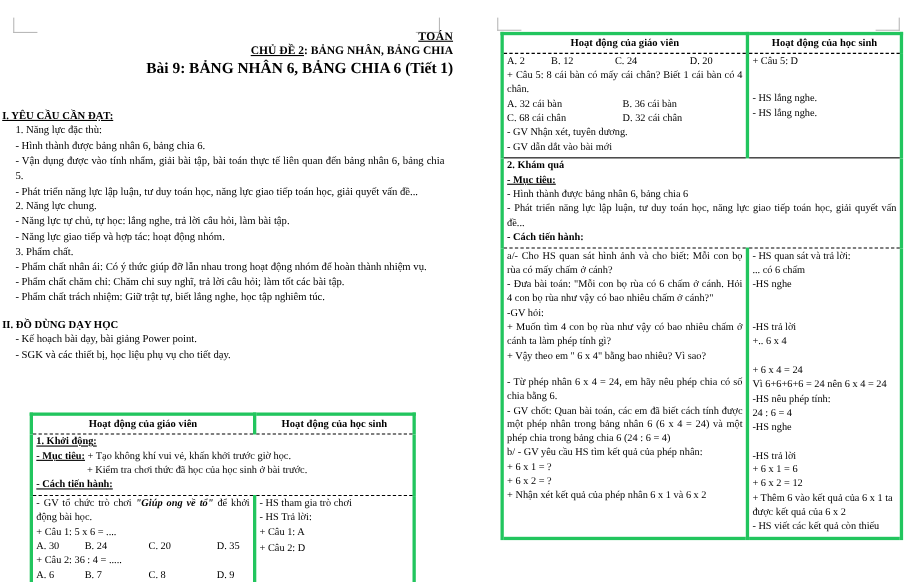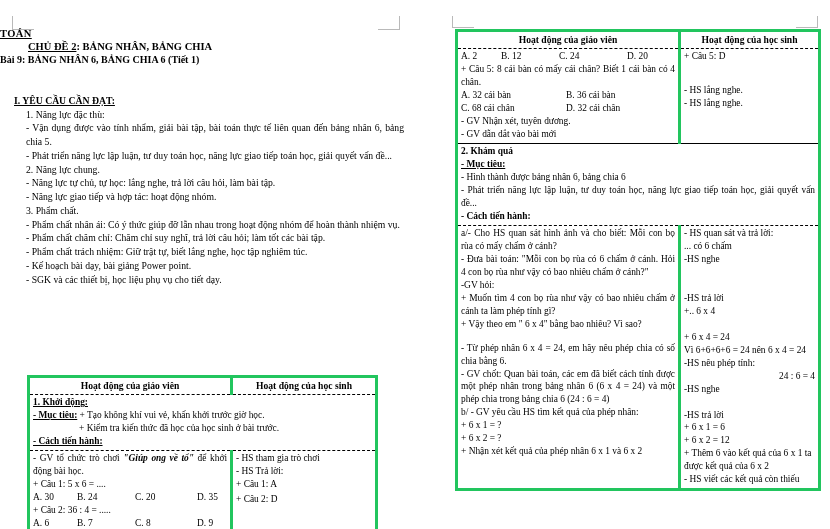--- a/index.html
+++ b/index.html
@@ -33,30 +33,30 @@
     border-color: #b9b9b9;
     border-style: solid;
     border-width: 0;
   }
   .crop.tl { border-left-width: 1px; border-bottom-width: 1px; }
   .crop.tr { border-right-width: 1px; border-bottom-width: 1px; }
 
   
   .doc-body { position: absolute; left: 0; top: 0; right: 0; }
 
-  .title-block { text-align: left; padding-top: 28px; line-height: 1.22; }
+  .title-block { text-align: right; padding-top: 28px; line-height: 1.22; }
   .t-main {
     font-weight: bold; font-size: 10.5px; letter-spacing: .4px;
     text-decoration: underline;
   }
   .t-sub  { font-weight: bold; font-size: 10.5px; padding-left: 28px; }
   .t-sub .u { text-decoration: underline; }
-  .t-sub2 { font-weight: bold; font-size: 10px; }
-
-  .content { padding: 0 8px 0 14px; font-size: 9.7px; line-height: 1.42; margin-top: 28px; }
+  .t-sub2 { font-weight: bold; font-size: 14px; }
+
+  .content { padding: 0 8px 0 2px; font-size: 9.7px; line-height: 1.42; margin-top: 28px; }
   .sec-head { font-weight: bold; text-decoration: underline; margin-top: 11px; }
   .sec-head.nounder { text-decoration: none; }
   .sub-head { font-weight: normal; margin-left: 12px; }
   .li  { margin-left: 12px; text-indent: 0; }
   .just { text-align: justify; }
 
   
   table.act {
     border-collapse: collapse;
     table-layout: fixed;
@@ -76,21 +76,21 @@
   table.act td {
     vertical-align: top;
     padding: 1px 3px 2px 3px;
     border-top: 1px dashed #000000;
     border-bottom: 1px dashed #000000;
   }
   table.act td.solidtop { border-top: 1px solid #000000; }
   table.act td.nobot { border-bottom: none; }
   table.act td.notop { border-top: none; }
   td .tab { display: inline-block; width: 46px; }
-  td .center { text-align: right; }
+  td .center { text-align: left; }
   td .just { text-align: justify; }
   .b { font-weight: bold; }
   .u { text-decoration: underline; }
   .i { font-style: italic; }
   .opts span { display: inline-block; }
   .nowrapline { white-space: nowrap; }
 
   
   .tbl-left  { position: absolute; left: 27px; top: 375px; width: 348px; }
   .tbl-left col.c1 { width: 203px; }
@@ -118,32 +118,34 @@
       <div class="title-block">
         <div class="t-main">TOÁN</div>
         <div class="t-sub"><span class="u">CHỦ ĐỀ 2</span><span>: BẢNG NHÂN, BẢNG CHIA</span></div>
         <div class="t-sub2">Bài 9: BẢNG NHÂN 6, BẢNG CHIA 6 (Tiết 1)</div>
       </div>
 
       <div class="content">
 
         <div class="sec-head">I. YÊU CẦU CẦN ĐẠT:</div>
         <div class="sub-head">1. Năng lực đặc thù:</div>
+        <div class="li">- Hình thành được bảng nhân 6, bảng chia 6.</div>
         <div class="li just">- Vận dụng được vào tính nhẩm, giải bài tập, bài toán thực tế liên quan đến bảng nhân 6, bảng chia 5.</div>
         <div class="li just">- Phát triển năng lực lập luận, tư duy toán học, năng lực giao tiếp toán học, giải quyết vấn đề...</div>
 
         <div class="sub-head">2. Năng lực chung.</div>
         <div class="li">- Năng lực tự chủ, tự học: lắng nghe, trả lời câu hỏi, làm bài tập.</div>
         <div class="li">- Năng lực giao tiếp và hợp tác: hoạt động nhóm.</div>
 
         <div class="sub-head">3. Phẩm chất.</div>
         <div class="li just">- Phẩm chất nhân ái: Có ý thức giúp đỡ lẫn nhau trong hoạt động nhóm để hoàn thành nhiệm vụ.</div>
         <div class="li">- Phẩm chất chăm chỉ: Chăm chỉ suy nghĩ, trả lời câu hỏi; làm tốt các bài tập.</div>
         <div class="li">- Phẩm chất trách nhiệm: Giữ trật tự, biết lắng nghe, học tập nghiêm túc.</div>
 
+        <div class="sec-head nounder">II. ĐỒ DÙNG DẠY HỌC</div>
         <div class="li">- Kế hoạch bài dạy, bài giảng Power point.</div>
         <div class="li">- SGK và các thiết bị, học liệu phụ vụ cho tiết dạy.</div>
 
       </div>
     </div>
 
     <table class="act tbl-left">
       <colgroup>
           <col class="c1">
           <col class="c2">
@@ -152,21 +154,21 @@
         <tr>
           <th>Hoạt động của giáo viên</th>
           <th>Hoạt động của học sinh</th>
         </tr>
       </thead>
       <tbody>
         <tr>
           <td colspan="2" class="notop">
             <div class="b u">1. Khởi động:</div>
             <div><span class="b u">- Mục tiêu:</span> <span>+ Tạo không khí vui vẻ, khấn khởi trước giờ học.</span></div>
-            <div><span class="tab"></span><span>+ Kiểm tra kiến thức đã học của học sinh ở bài trước.</span></div>
+            <div><span class="tab"></span><span>+ Kiểm tra chơi thức đã học của học sinh ở bài trước.</span></div>
             <div class="b u">- Cách tiến hành:</div>
           </td>
         </tr>
         <tr>
           <td class="nobot">
             <div class="just"><span>- GV tổ chức trò chơi </span><span class="i b">"Giúp ong về tổ"</span><span> để khởi động bài học.</span></div>
             <div>+ Câu 1: 5 x 6 = ....</div>
             <div class="opts">
               <span style="width:44px">A. 30</span><span style="width:58px">B. 24</span><span style="width:62px">C. 20</span><span>D. 35</span>
             </div>

